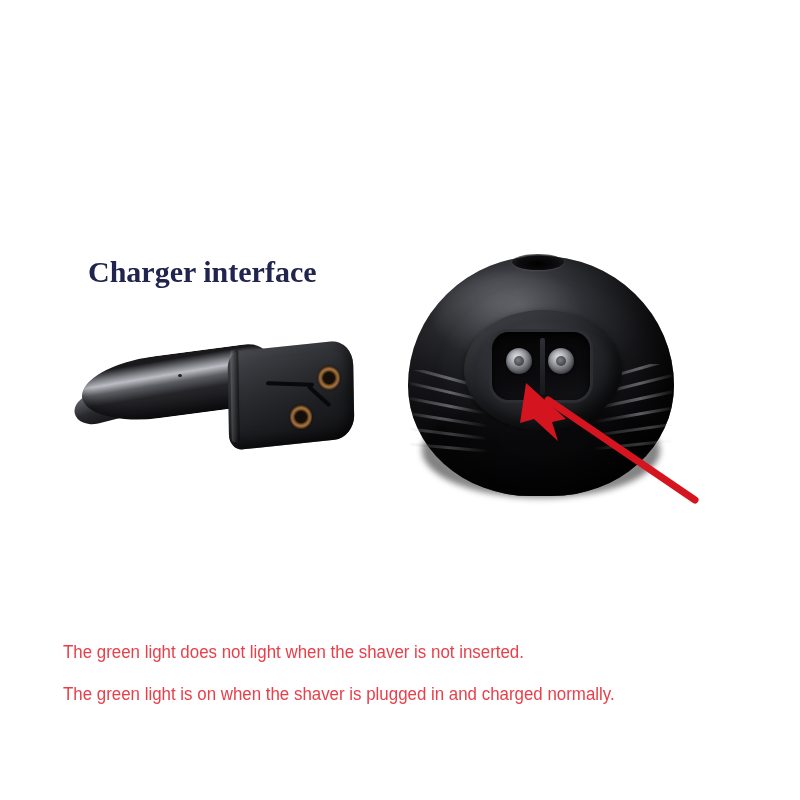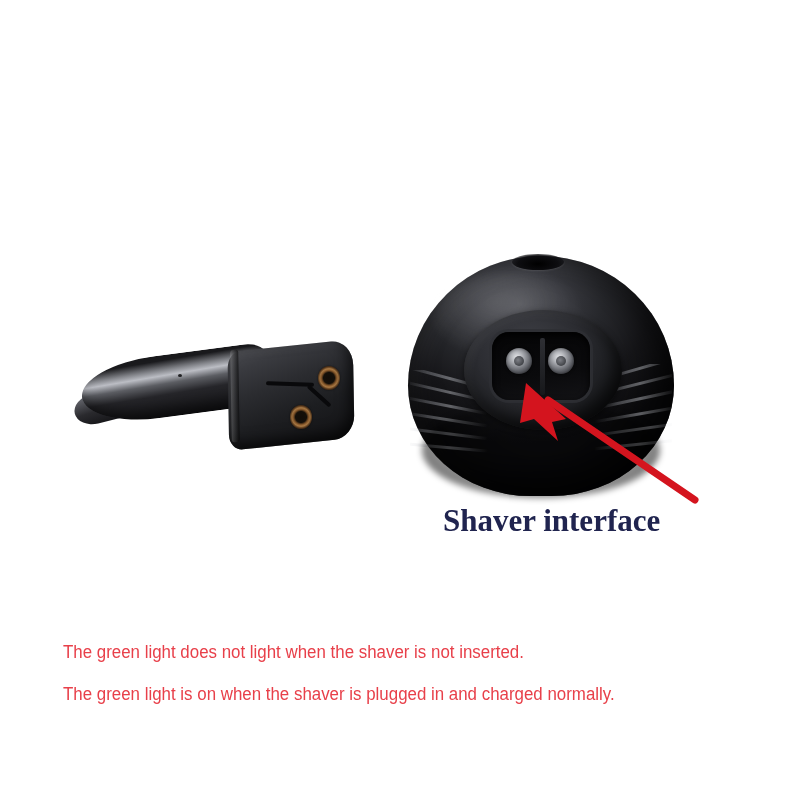--- a/index.html
+++ b/index.html
@@ -339,20 +339,21 @@
     width: 210px;
     height: 135px;
   }
 </style>
 </head>
 <body>
 
 <div id="page">
 
 
+  <div id="label-charger" class="callout-label">Charger interface</div>
 
   <div id="charger-photo">
     <div id="cable-tail"></div>
     <div id="cable-sleeve"></div>
     <div id="connector-head"></div>
     <div id="connector-collar"></div>
     <div id="mould-dot"></div>
     <div id="head-chevron">
       <div class="seg seg-a"></div>
       <div class="seg seg-b"></div>
@@ -390,18 +391,17 @@
     <div id="socket-divider"></div>
     <div id="contact-pin-left" class="contact-pin"></div>
     <div id="contact-pin-right" class="contact-pin"></div>
   </div>
 
   <svg id="pointer-arrow" viewBox="0 0 210 135">
     <line x1="195" y1="125" x2="48" y2="25" stroke="#d4141e" stroke-width="7" stroke-linecap="round"></line>
     <polygon points="26,8 66,44 52,47 58,66 34,44 20,48" fill="#d4141e"></polygon>
   </svg>
 
-  <div id="label-shaver" class="callout-label">Shaver interface</div>
 
   <div id="note-line-1" class="note-line">The green light does not light when the shaver is not inserted.</div>
   <div id="note-line-2" class="note-line">The green light is on when the shaver is plugged in and charged normally.</div>
 
 </div>
 
 </body></html>

